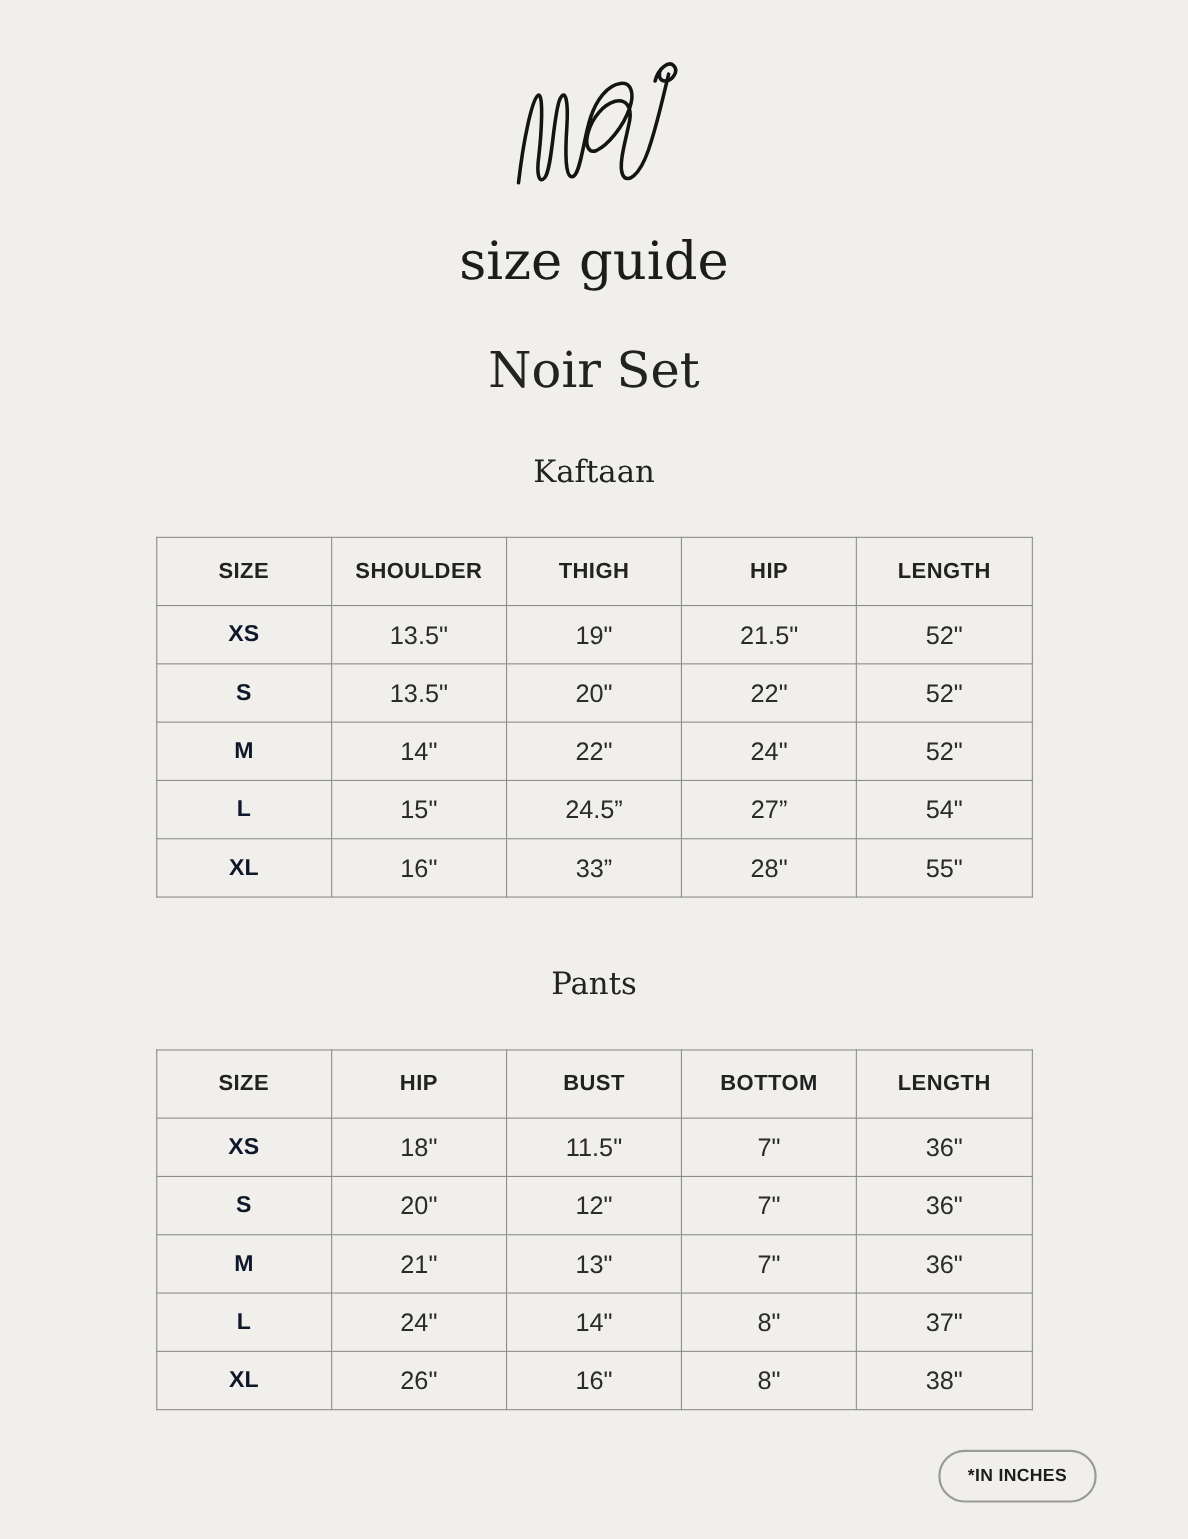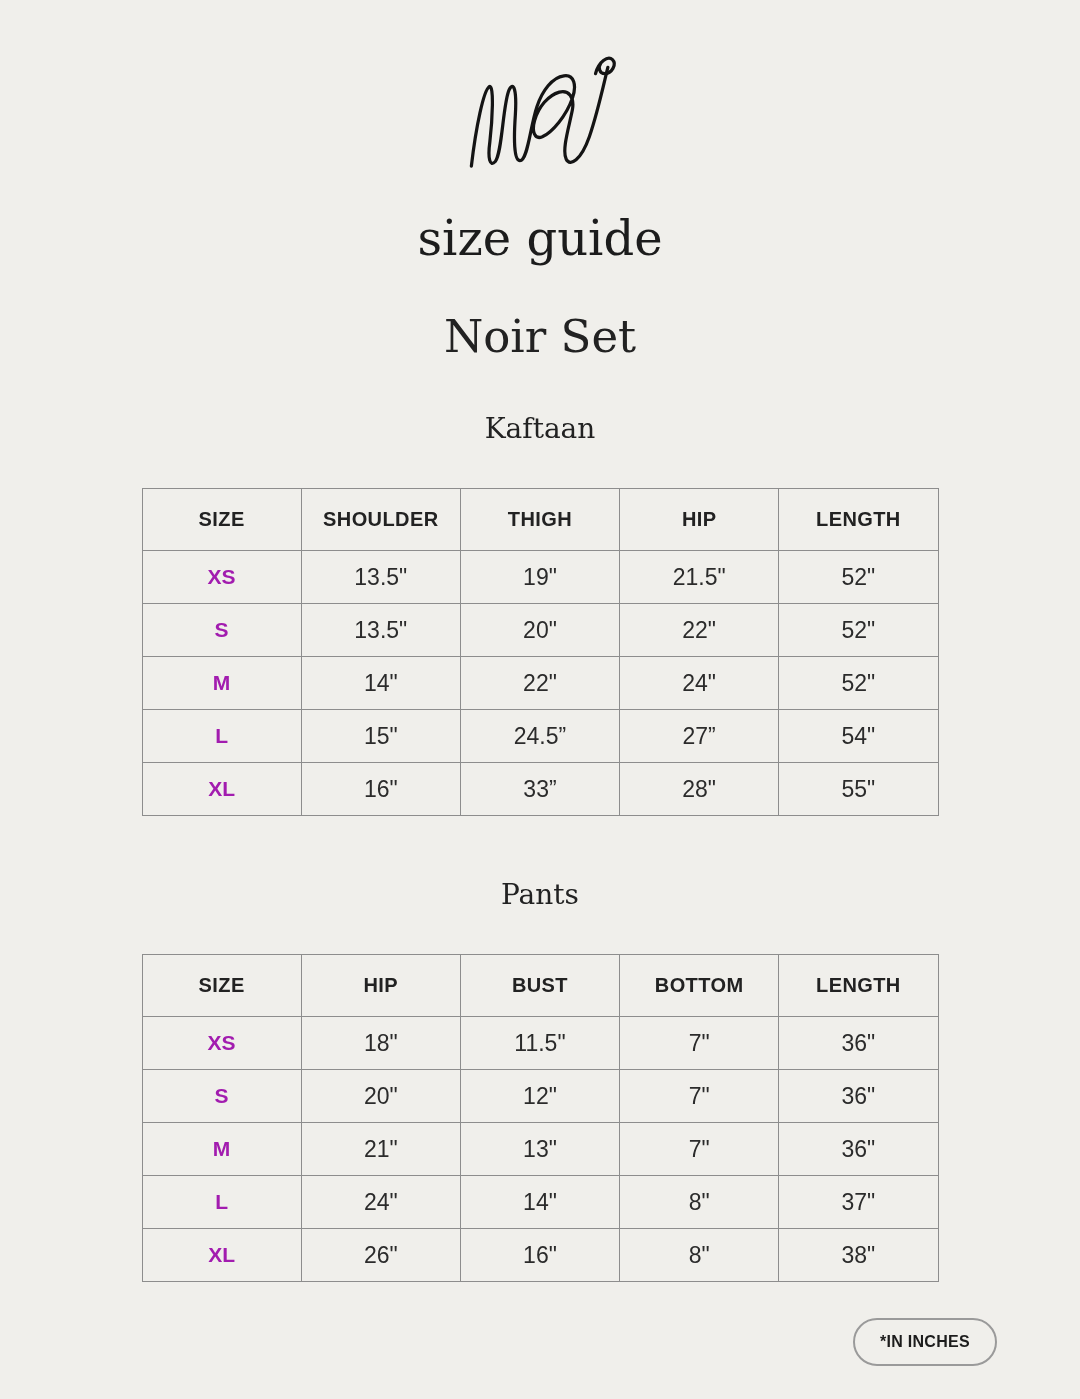--- a/index.html
+++ b/index.html
@@ -67,21 +67,21 @@
   }
   .size-table td {
     height: 53px;
     font-size: 23px;
     font-weight: 400;
     color: #2b2b2b;
   }
   .size-table td.size-col {
     font-size: 21px;
     font-weight: 700;
-    color: #a21caf;
+    color: #0f172a;
   }
   .footnote-row {
     width: 100%;
     display: flex;
     justify-content: flex-end;
     padding-right: 83px;
     margin-top: 36px;
   }
   .badge {
     border: 2px solid #9a9a9a;

